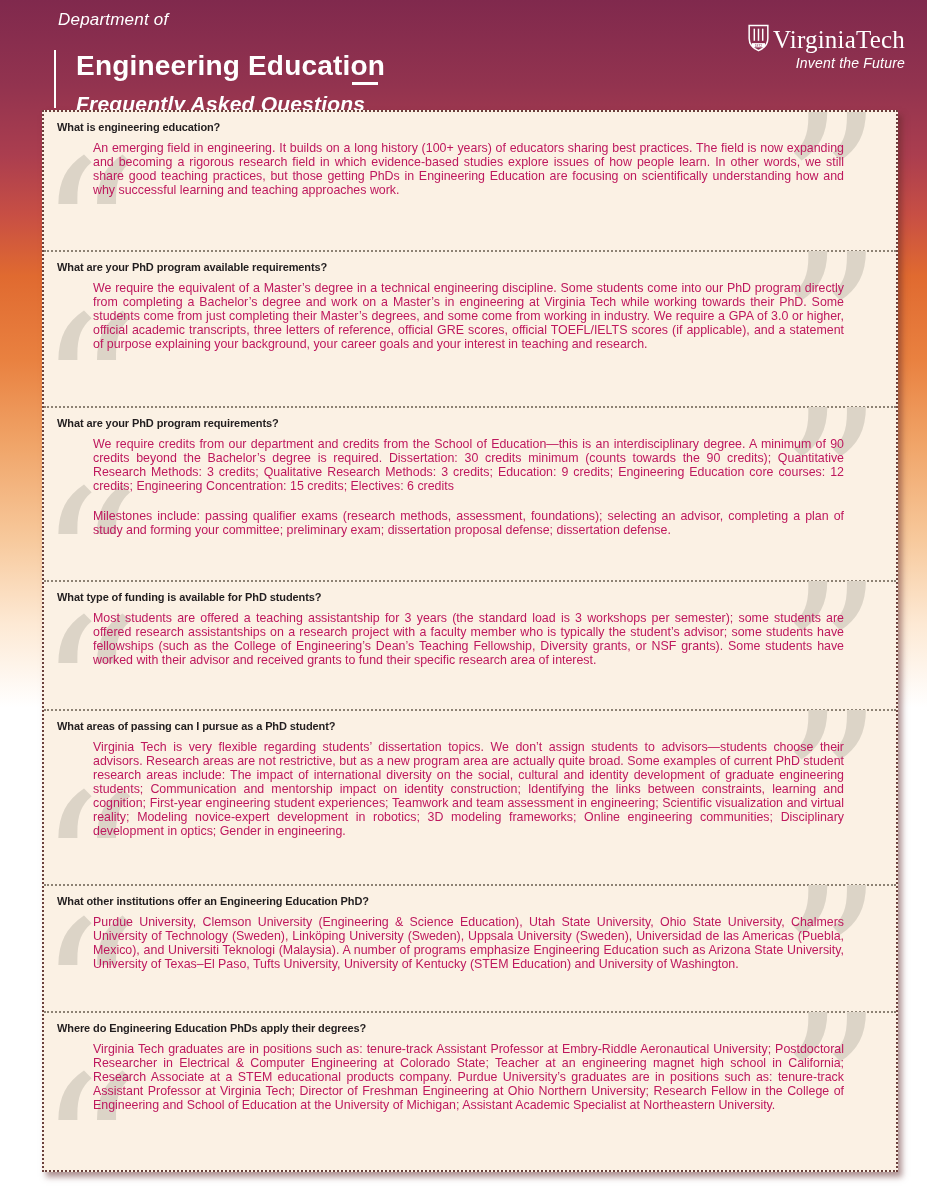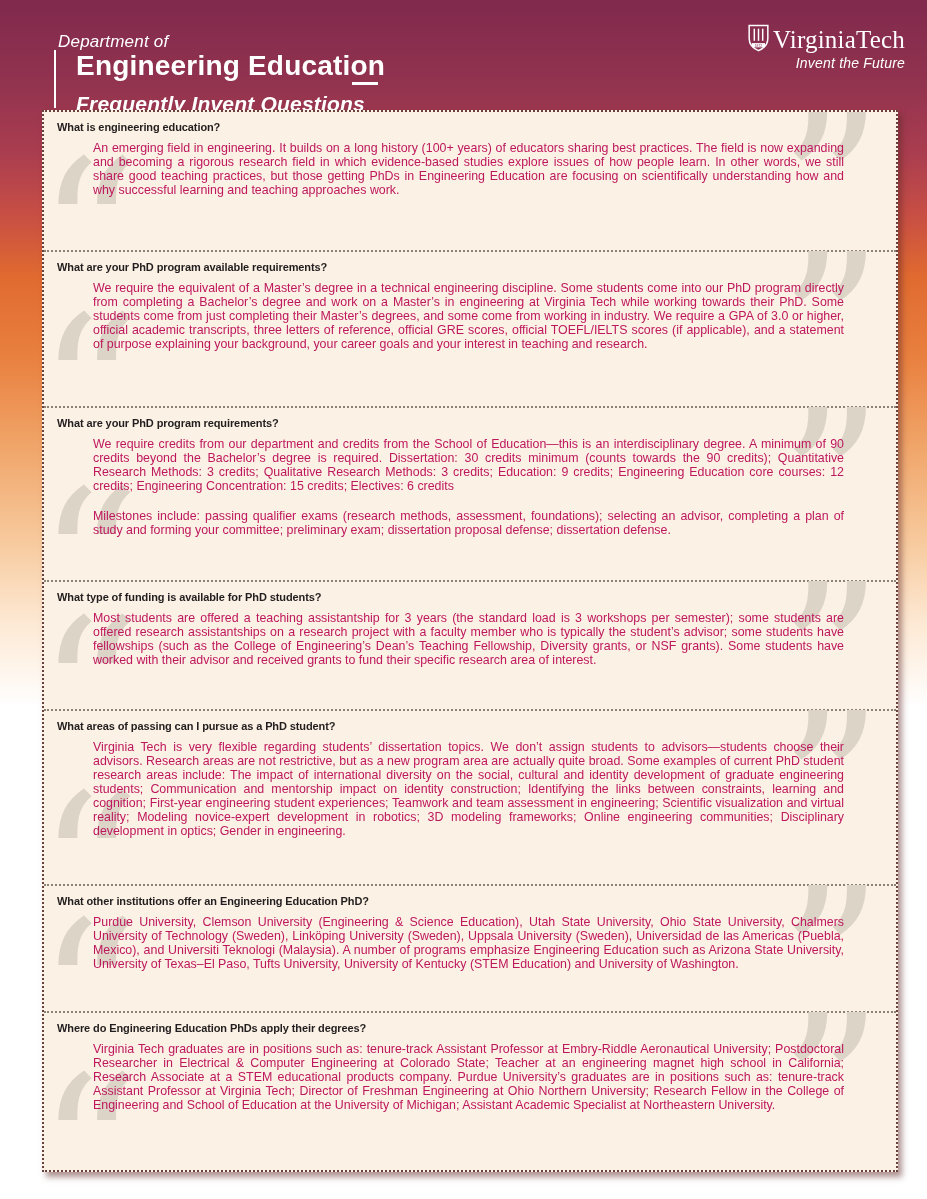--- a/index.html
+++ b/index.html
@@ -10,21 +10,21 @@
     position:relative; width:927px; height:1199px; overflow:hidden;
     background:linear-gradient(180deg,
       #80294d 0%, #92334f 7%, #ab3e4f 13%, #c84f44 18%,
       #e06a30 23%, #e98140 30%, #f0a468 37%, #f7c99c 45%,
       #fde9d4 52%, #ffffff 59%, #ffffff 100%);
   }
 
   
   .header { position:absolute; top:0; left:0; width:100%; height:110px; color:#fff; }
   .dept {
-    position:absolute; left:58px; top:32px;
+    position:absolute; left:58px; top:10px;
     font-style:italic; font-size:17px; letter-spacing:.2px;
   }
   .vline { position:absolute; left:54px; top:50px; width:2px; height:58px; background:#fff; }
   .title-row { position:absolute; left:76px; top:50px; display:flex; align-items:baseline; white-space:nowrap;flex-direction:column; }
   .main-title { font-size:28px; font-weight:bold; letter-spacing:.2px; }
   .title-dash { width:26px; height:3px; background:#fff; margin:0 7px 0 9px; align-self:flex-end; margin-bottom:7px; }
   .subtitle { font-size:21px; font-weight:bold; font-style:italic; letter-spacing:.2px; }
 
   .logo { position:absolute; right:22px; top:24px; text-align:right; }
   .logo-row { display:flex; align-items:center; justify-content:flex-end; gap:3px; }
@@ -72,21 +72,21 @@
 <body>
 
 <div class="page">
 
   <header class="header">
     <div class="dept">Department of</div>
     <div class="vline"></div>
     <div class="title-row">
       <span class="main-title">Engineering Education</span>
       <span class="title-dash"></span>
-      <span class="subtitle">Frequently Invent Questions</span>
+      <span class="subtitle">Frequently Asked Questions</span>
     </div>
 
     <div class="logo">
       <div class="logo-row">
         <span>
           <svg width="23" height="28" viewBox="0 0 24 30" aria-hidden="true">
             <path d="M2 1.5 h20 v14 c0 8 -6.5 11.5 -10 13 c-3.5 -1.5 -10 -5 -10 -13 z" fill="none" stroke="#ffffff" stroke-width="1.6"></path>
             <line x1="7.5" y1="5" x2="7.5" y2="18" stroke="#ffffff" stroke-width="1.6"></line>
             <line x1="12" y1="5" x2="12" y2="18" stroke="#ffffff" stroke-width="1.6"></line>
             <line x1="16.5" y1="5" x2="16.5" y2="18" stroke="#ffffff" stroke-width="1.6"></line>

